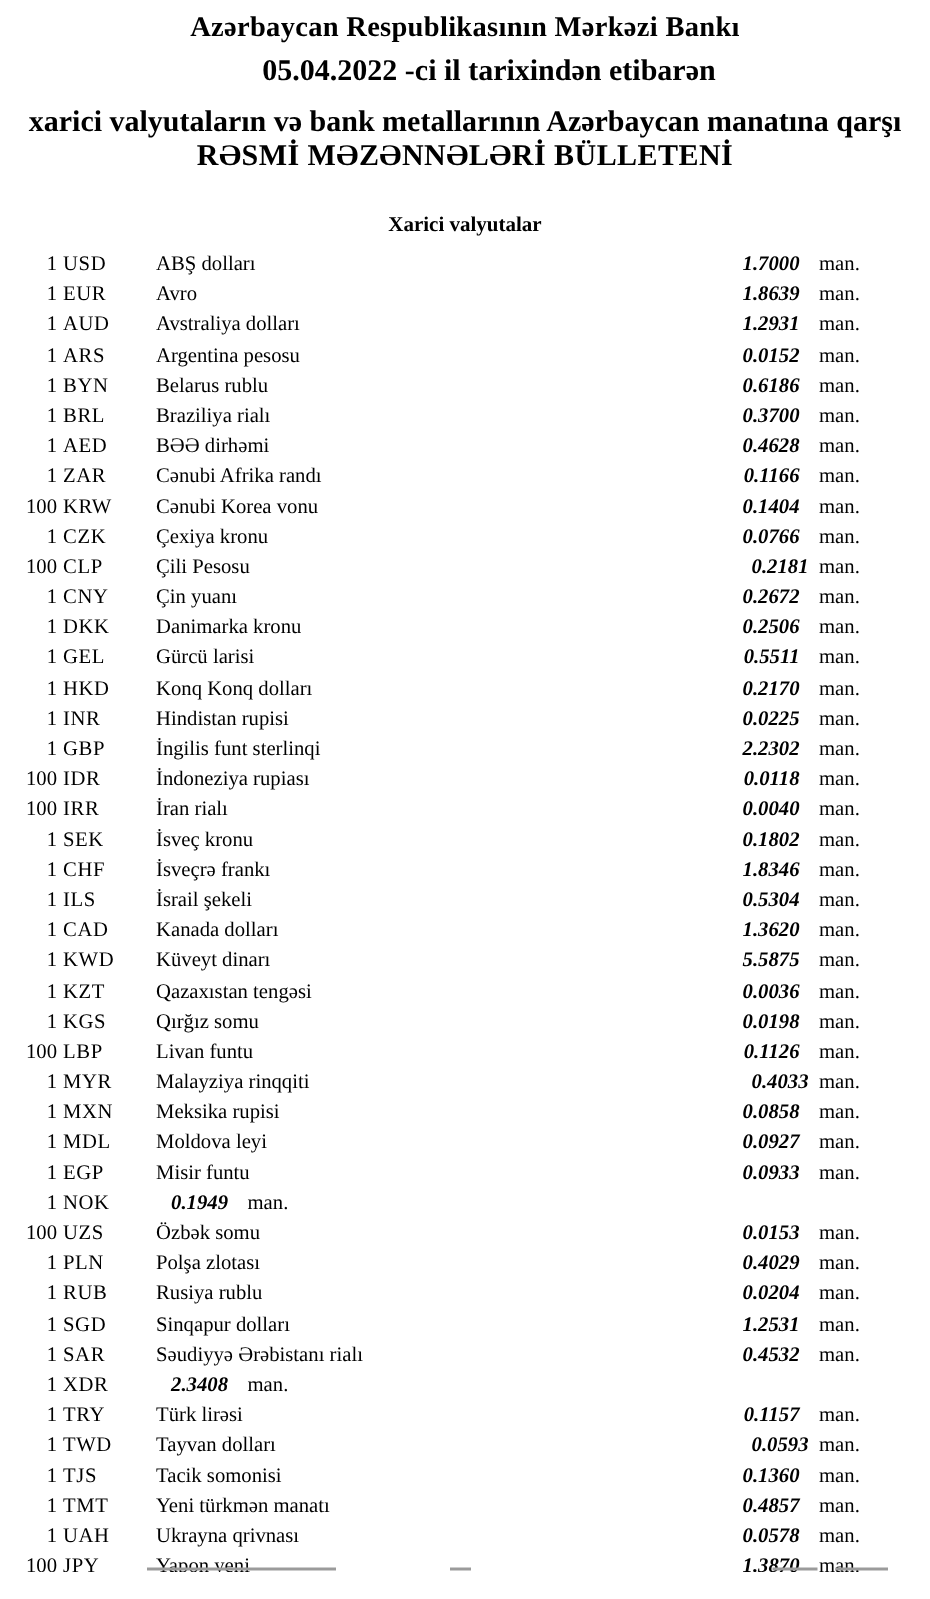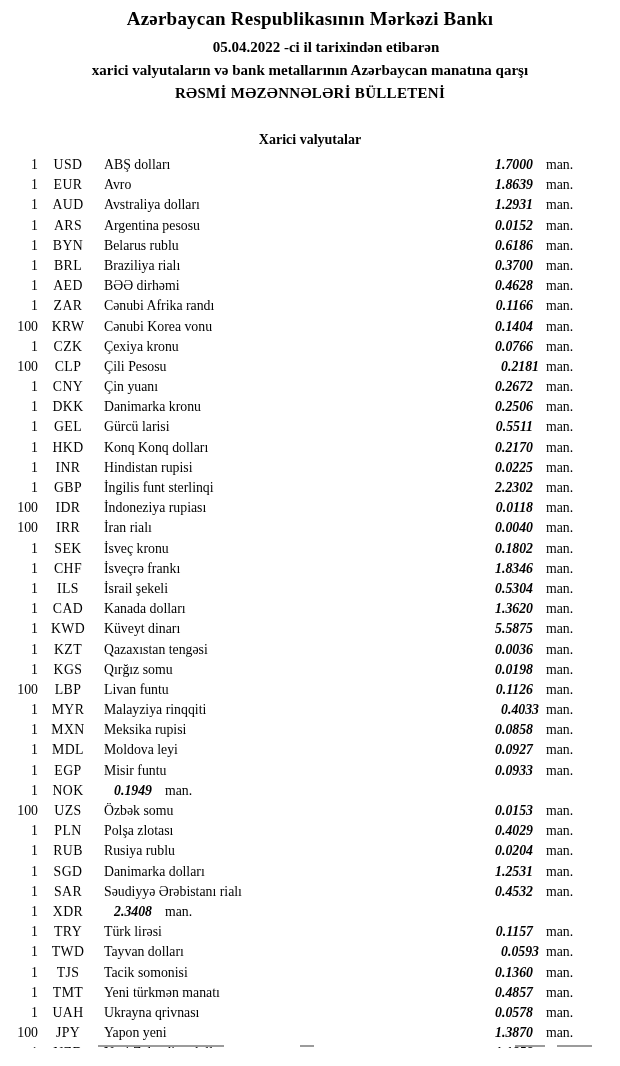--- a/index.html
+++ b/index.html
@@ -11,40 +11,40 @@
     color:#000000;
     font-family:"Liberation Serif", "DejaVu Serif", serif;
     overflow:hidden;
   }
   
   .hdr { text-align:center; padding-top:7px; }
   .hdr-title {
     margin:0; font-size:19px; line-height:24px; font-weight:bold;
     letter-spacing:0.2px;
   }
-  .hdr-line { font-weight:bold; font-size:15px; line-height:18px; }
+  .hdr-line { font-weight:bold; font-size:20px; line-height:18px; }
   .hdr-date { margin-top:7px; padding-left:32px; }
-  .hdr-subject { margin-top:5px; }
+  .hdr-subject { margin-top:16px; }
   .hdr-bulletin { margin-top:5px; letter-spacing:0.3px; }
   
   .section-title {
     margin-top:29px;
     text-align:center;
     font-weight:bold; font-size:14px; line-height:18px;
   }
   
   .rates { margin-top:6px; }
   .row {
     display:flex; align-items:baseline;
     height:20.2px; line-height:20.2px;
     font-size:13.8px;
     padding-right:28px;
   }
   .qty  { flex:0 0 38px; text-align:right; }
-  .code { flex:0 0 52px; text-align:center; margin-left:4px; letter-spacing:0.4px; }
+  .code { flex:0 0 52px; text-align:left; margin-left:4px; letter-spacing:0.4px; }
   .name { flex:1 1 auto; padding-left:10px; white-space:nowrap; overflow:hidden; }
   .rate { flex:0 0 58px; text-align:right; font-weight:bold; font-style:italic; }
   .unit { flex:0 0 46px; padding-left:13px; white-space:nowrap; }
   .row.tight .unit { padding-left:7px; }
   
   .cutoff {
     position:absolute; left:0; right:0; bottom:0; height:5px;
     overflow:hidden;
   }
   .cutoff .dash {
@@ -310,21 +310,21 @@
       <div class="row">
         <span class="qty">1</span>
         <span class="code">RUB</span>
         <span class="name">Rusiya rublu</span>
         <span class="rate">0.0204</span>
         <span class="unit">man.</span>
       </div>
       <div class="row">
         <span class="qty">1</span>
         <span class="code">SGD</span>
-        <span class="name">Danimarka dolları</span>
+        <span class="name">Sinqapur dolları</span>
         <span class="rate">1.2531</span>
         <span class="unit">man.</span>
       </div>
       <div class="row">
         <span class="qty">1</span>
         <span class="code">SAR</span>
         <span class="name">Səudiyyə Ərəbistanı rialı</span>
         <span class="rate">0.4532</span>
         <span class="unit">man.</span>
       </div>

